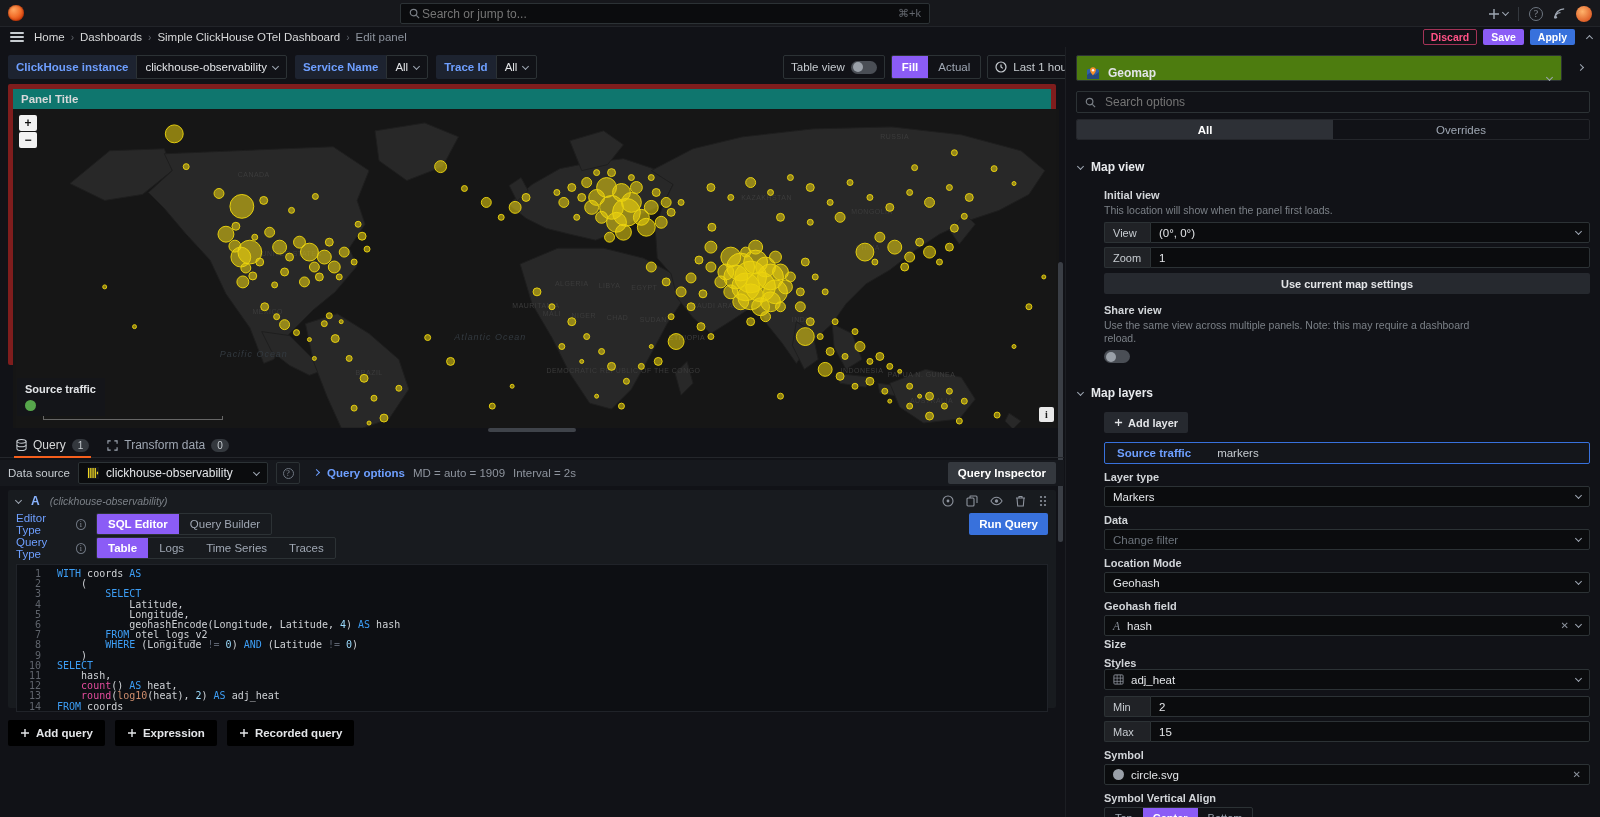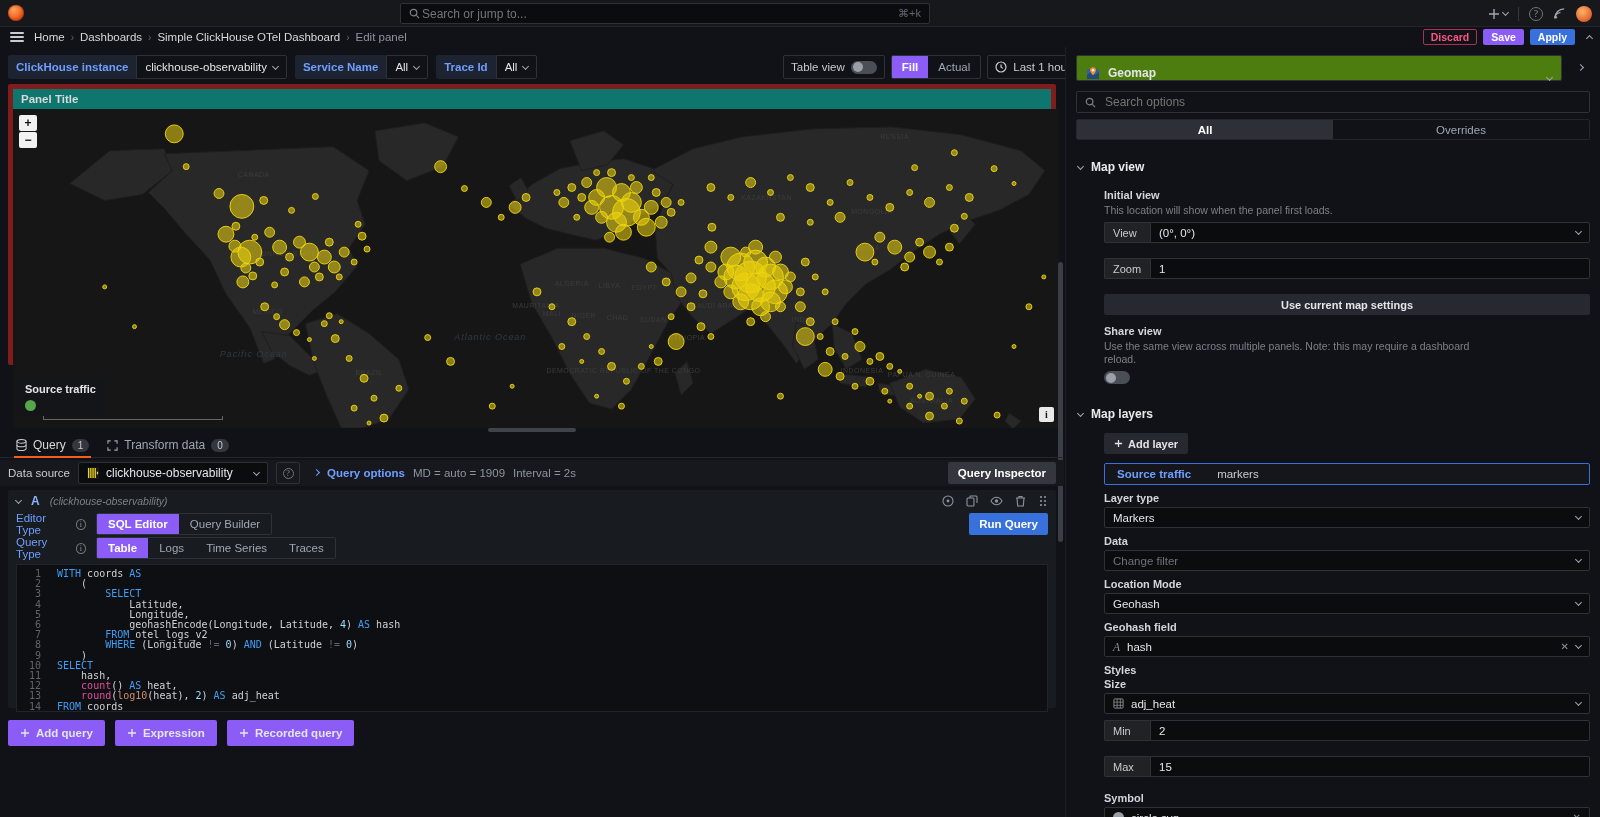--- a/index.html
+++ b/index.html
@@ -92,38 +92,38 @@
   .qrow .flabel{color:#6e9fff;font-size:11.5px;width:70px;display:flex;align-items:center;gap:5px}
   .info-i{width:11px;height:11px;border:1px solid #6e7681;border-radius:50%;color:#8e949e;font-size:8px;display:inline-flex;align-items:center;justify-content:center;font-family:"Liberation Serif",serif}
   .tabset{display:flex;height:22px;border:1px solid #2c3235;border-radius:2px;overflow:hidden}
   .tabset .seg{font-size:11.5px;padding:0 11px}
   .runquery{margin-left:auto;height:22px;background:#3871dc;color:#fff;border-radius:2px;display:flex;align-items:center;padding:0 10px;font-weight:bold;font-size:11.5px;cursor:pointer}
   .sqlwrap{margin:4px 8px 0 8px;height:148px;background:#0d0f13;border:1px solid #202329;display:flex;font-family:"DejaVu Sans Mono",monospace;font-size:10px;line-height:10.2px;overflow:hidden}
   .gutter{width:30px;text-align:right;padding:4px 6px 0 0;color:#5f646c}
   .code{padding:4px 0 0 10px;white-space:pre;color:#cfd2d6}
   .tk-k{color:#3d9ef5}.tk-f{color:#e64d9e}.tk-fo{color:#cf8e6d}.tk-n{color:#9cdcfe}.tk-o2{color:#5c6370}.tk-p{color:#cfd2d6}
   .qfooter{position:absolute;left:8px;top:720px;display:flex;gap:10px}
-  .gbtn{height:26px;background:#8b5cf6;border-radius:2px;display:flex;align-items:center;padding:0 12px;gap:6px;color:#e3e5e8;font-size:11.5px;font-weight:bold;cursor:pointer}
+  .gbtn{height:26px;background:#000000;border-radius:2px;display:flex;align-items:center;padding:0 12px;gap:6px;color:#e3e5e8;font-size:11.5px;font-weight:bold;cursor:pointer}
 
   
   .rpane{position:absolute;left:1065px;top:47px;width:535px;height:770px;background:#111217;border-left:1px solid #1c1e23;overflow:hidden}
   .vizrow{display:flex;align-items:center;margin:8px 8px 10px 10px;gap:6px}
   .vizpicker{flex:1;height:26px;background:#4d7c0f;border:1px solid #2c3235;border-radius:2px;display:flex;align-items:flex-end;gap:8px;padding:0 9px;cursor:pointer}
   .vizpicker .name{font-weight:bold;color:#e3e5e8;font-size:12px;flex:1}
   .collapsebtn{width:24px;height:26px;display:flex;align-items:center;justify-content:center;color:#9fa7b3;border-radius:2px;cursor:pointer}
   .opt-search{margin:0 10px 6px 10px;height:22px;border:1px solid #2c3235;border-radius:2px;display:flex;align-items:center;gap:7px;padding:0 8px;color:#7b8087}
   .opt-search input{flex:1;background:transparent;border:0;outline:0;color:#c7ccd1;font-size:12px;font-family:"Liberation Sans",sans-serif}
   .opt-tabs{margin:0 10px 14px 10px;display:flex;border:1px solid #24262b;border-radius:2px;overflow:hidden;height:21px}
   .opt-tab{flex:1;display:flex;align-items:center;justify-content:center;font-size:11.5px;color:#9fa7b3;cursor:pointer}
   .opt-tab.sel{background:#2d3036;color:#fff;font-weight:bold}
   .section-h{display:flex;align-items:center;gap:8px;padding:6px 10px 6px 12px;font-weight:bold;color:#e8eaed;font-size:12px;cursor:pointer}
   .section-body{padding:2px 10px 8px 38px}
   .flabel2{font-size:11px;font-weight:bold;color:#d2d5d9;margin:7px 0 3px}
   .fdesc{font-size:10.5px;color:#7b8087;margin-bottom:5px;line-height:1.25}
-  .inlinerow{display:flex;height:21px;margin-bottom:15px}
+  .inlinerow{display:flex;height:21px;margin-bottom:4px}
   .inlinerow .ilabel{min-width:46px;background:#202226;border:1px solid #2c3235;border-right:0;display:flex;align-items:center;padding:0 8px;color:#c7ccd1;font-size:11px;border-radius:2px 0 0 2px}
   .inlinerow .ival{flex:1;background:#0b0c0e;border:1px solid #2c3235;display:flex;align-items:center;justify-content:space-between;padding:0 8px;color:#e3e5e8;font-size:11.5px;border-radius:0 2px 2px 0}
   .fullbtn{height:21px;background:#26292f;border-radius:2px;display:flex;align-items:center;justify-content:center;font-size:11px;font-weight:bold;color:#e3e5e8;margin:5px 0 10px;cursor:pointer}
   .dropdown{height:21px;background:#0b0c0e;border:1px solid #2c3235;border-radius:2px;display:flex;align-items:center;gap:7px;padding:0 8px;color:#e3e5e8;font-size:11.5px;cursor:pointer}
   .dropdown .sp{flex:1}
   .dropdown .ph{color:#6c737b}
   .addlayer{display:inline-flex;height:21px;background:#26292f;border-radius:2px;align-items:center;padding:0 10px;gap:5px;font-size:11px;font-weight:bold;color:#e3e5e8;margin:4px 0 9px;cursor:pointer}
   .layeritem{height:22px;border:1px solid #3871dc;border-radius:2px;background:#14161b;display:flex;align-items:center;padding:0 12px;gap:26px;margin-bottom:6px;cursor:pointer}
   .layeritem .lname{color:#6e9fff;font-weight:bold;font-size:11.5px}
   .layeritem .lkind{color:#c7ccd1;font-size:11.5px}
@@ -779,22 +779,22 @@
 
       <div class="flabel2">Geohash field</div>
       <div class="dropdown">
           <span style="color:#8e949e;font-style:italic;font-family:'Liberation Serif',serif">A</span>
           <span>hash</span>
           <span class="sp"></span>
           <span class="xicon">✕</span>
           <span class="chv" style="color:#9fa7b3"></span>
         </div>
 
+      <div class="flabel2" style="margin-top:2px">Size</div>
       <div class="flabel2" style="margin-bottom:0">Styles</div>
-      <div class="flabel2" style="margin-top:2px">Size</div>
       <div class="dropdown">
           <svg class="ic" width="11" height="11" viewBox="0 0 12 12">
             <rect x="1" y="1" width="10" height="10" rx="1" fill="none" stroke="#8e949e"></rect>
             <path d="M1 4.5h10M1 8h10M4.5 1v10M8 1v10" stroke="#8e949e" stroke-width=".8"></path>
           </svg>
           <span>adj_heat</span>
           <span class="sp"></span>
           <span class="chv" style="color:#9fa7b3"></span>
         </div>
 

